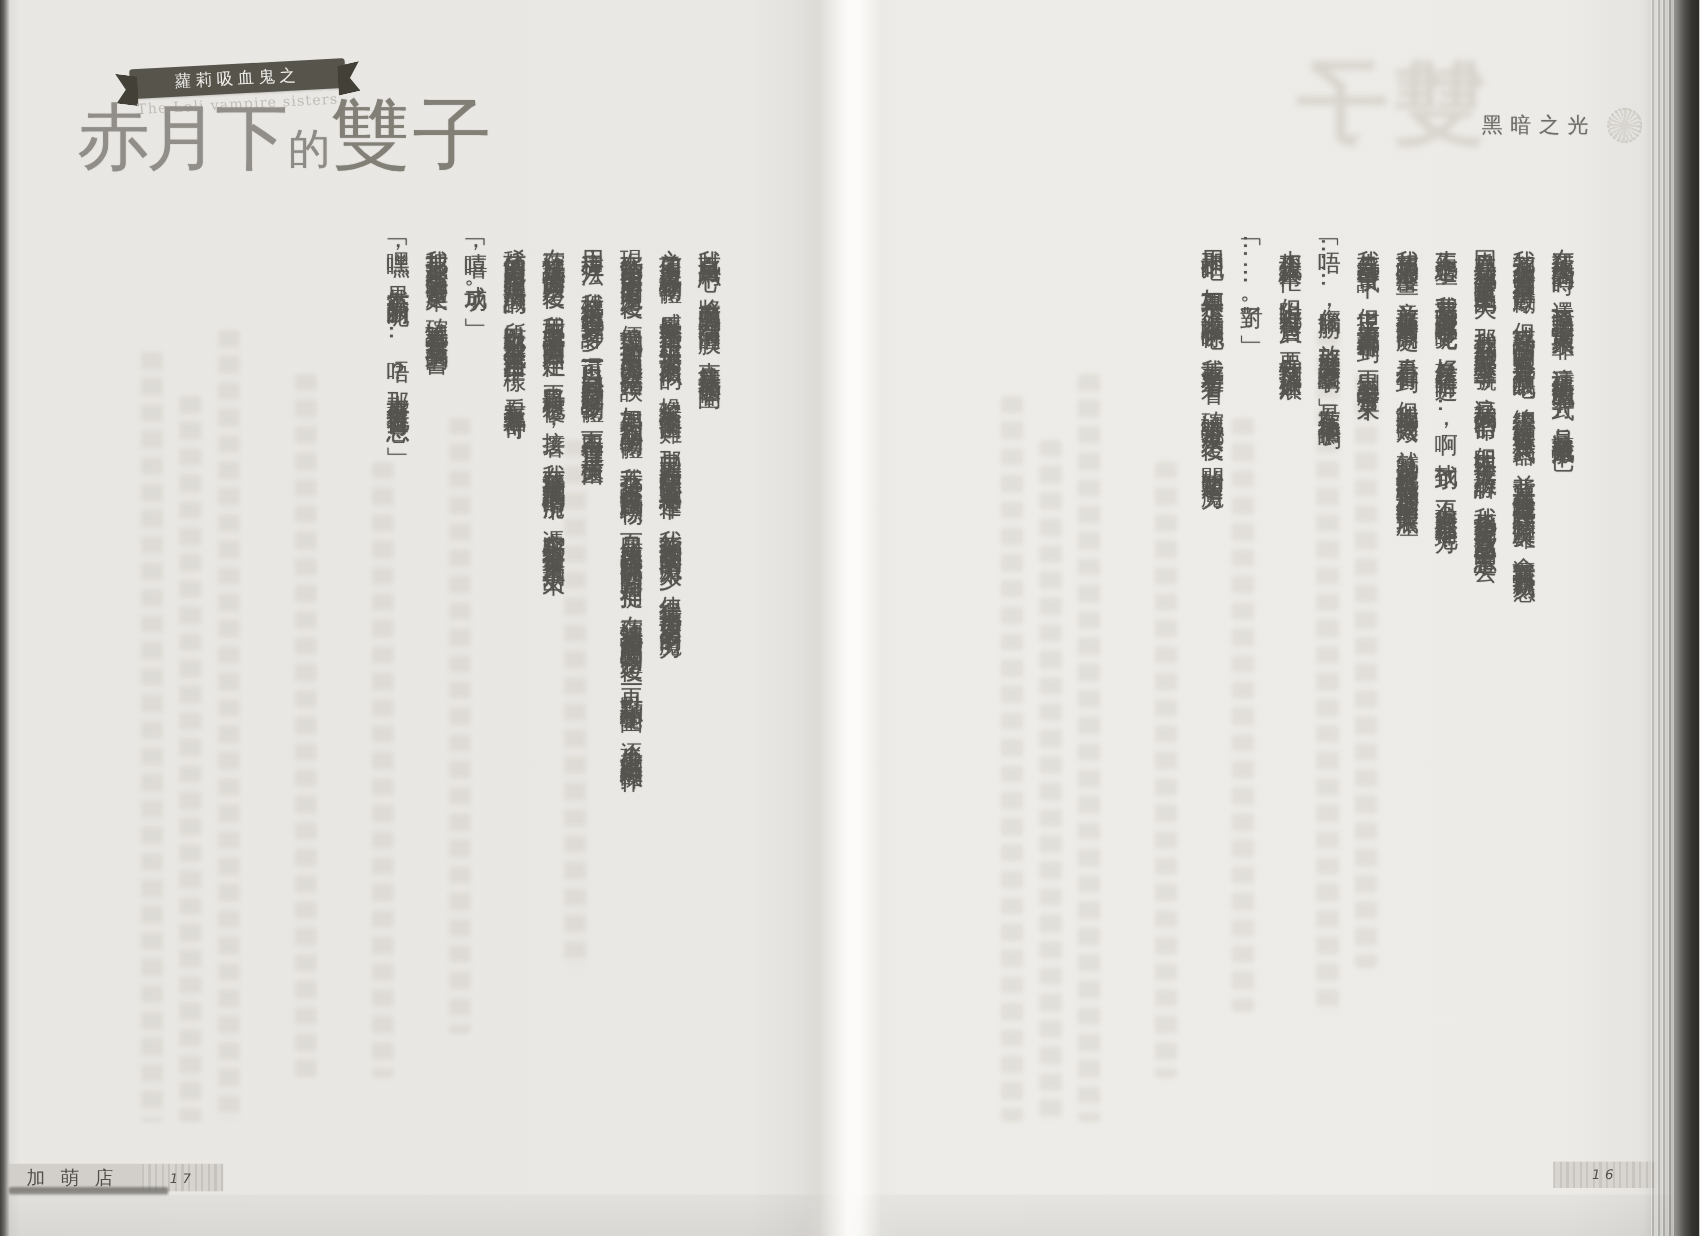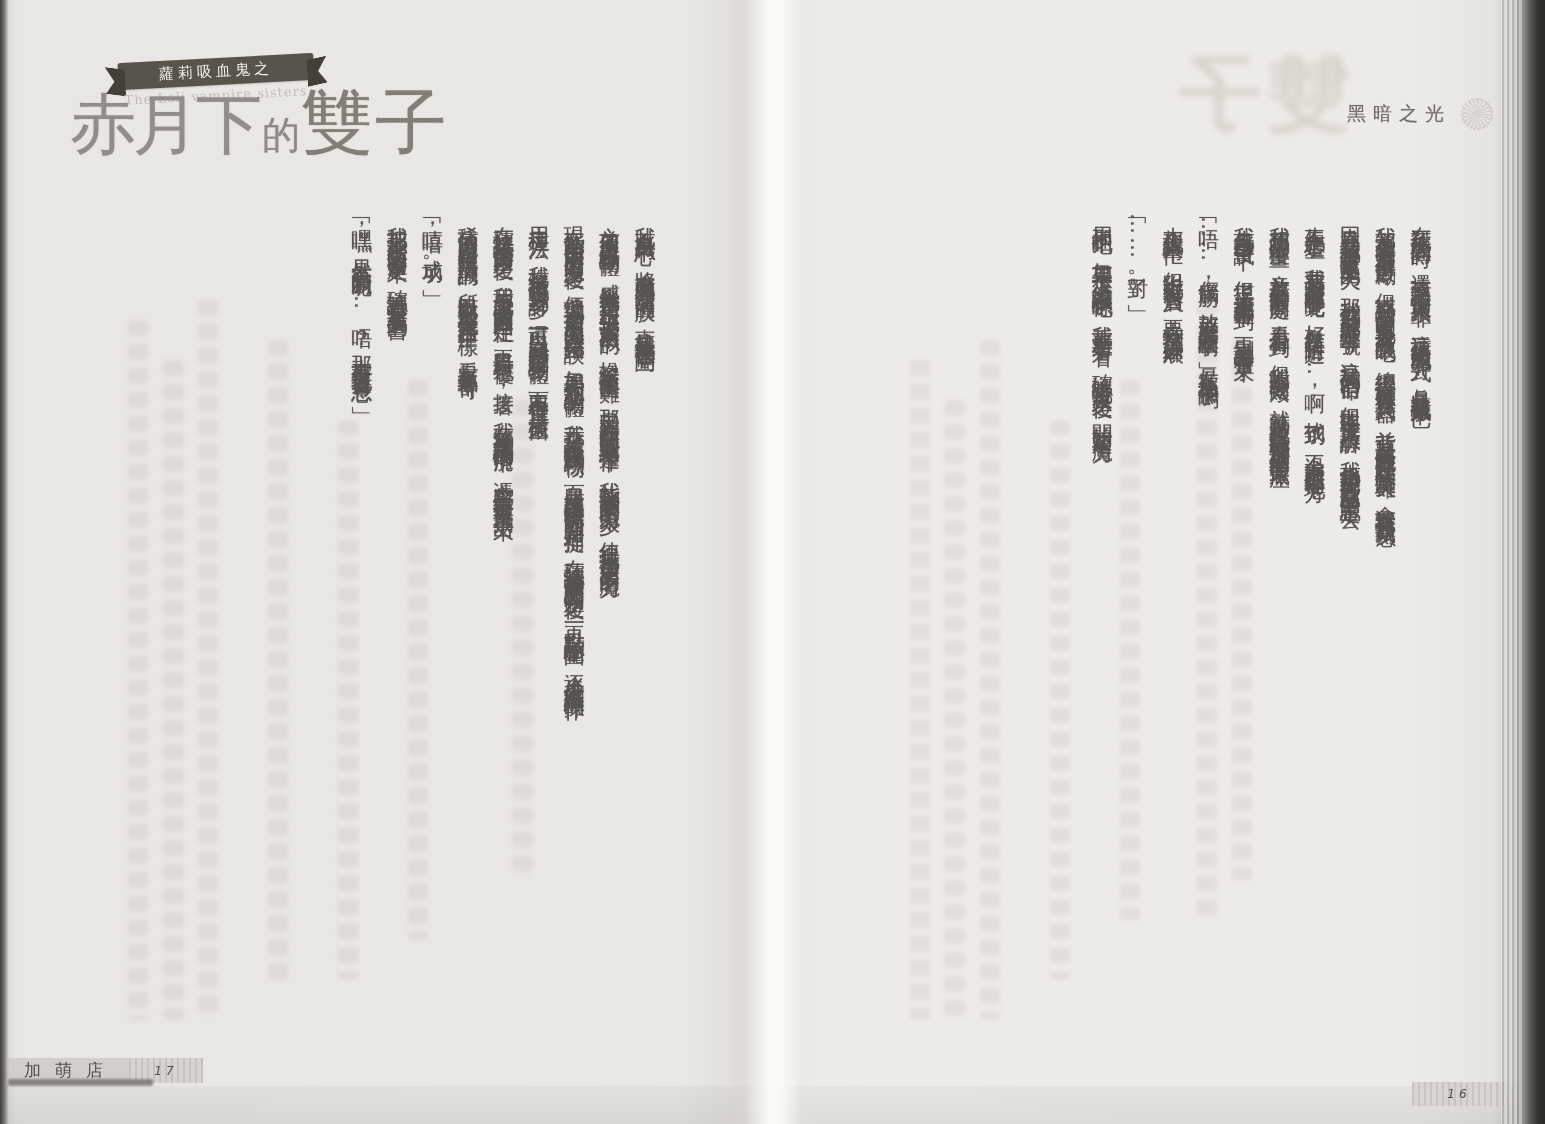--- a/index.html
+++ b/index.html
@@ -106,21 +106,21 @@
   }
   .imprint-label{font-size:17px;letter-spacing:14px;color:#514f4b;white-space:nowrap;}
   .stripe-seg{
     height:25px;width:74px;display:flex;align-items:center;justify-content:center;
     background:repeating-linear-gradient(90deg,#c6c3be 0 2px,#d7d4cf 2px 6px);
   }
   .footer-num{
     font-size:12px;font-style:italic;letter-spacing:4px;color:#504e4a;
   }
   .footer-right{
-    position:absolute;left:640px;top:1082px;height:24px;width:94px;z-index:7;
+    position:absolute;left:640px;top:1056px;height:24px;width:94px;z-index:7;
     display:flex;align-items:center;justify-content:center;
     background:repeating-linear-gradient(90deg,#c8c5c0 0 2px,#d8d5d0 2px 6px);
   }
 
   
   .gutter{
     position:absolute;left:728px;top:0;width:92px;height:1124px;z-index:3;pointer-events:none;
     background:linear-gradient(90deg,
       rgba(205,202,197,0) 0%, rgba(214,211,206,.55) 18%,
       rgba(252,251,249,.95) 46%, rgba(252,251,249,.85) 58%,

